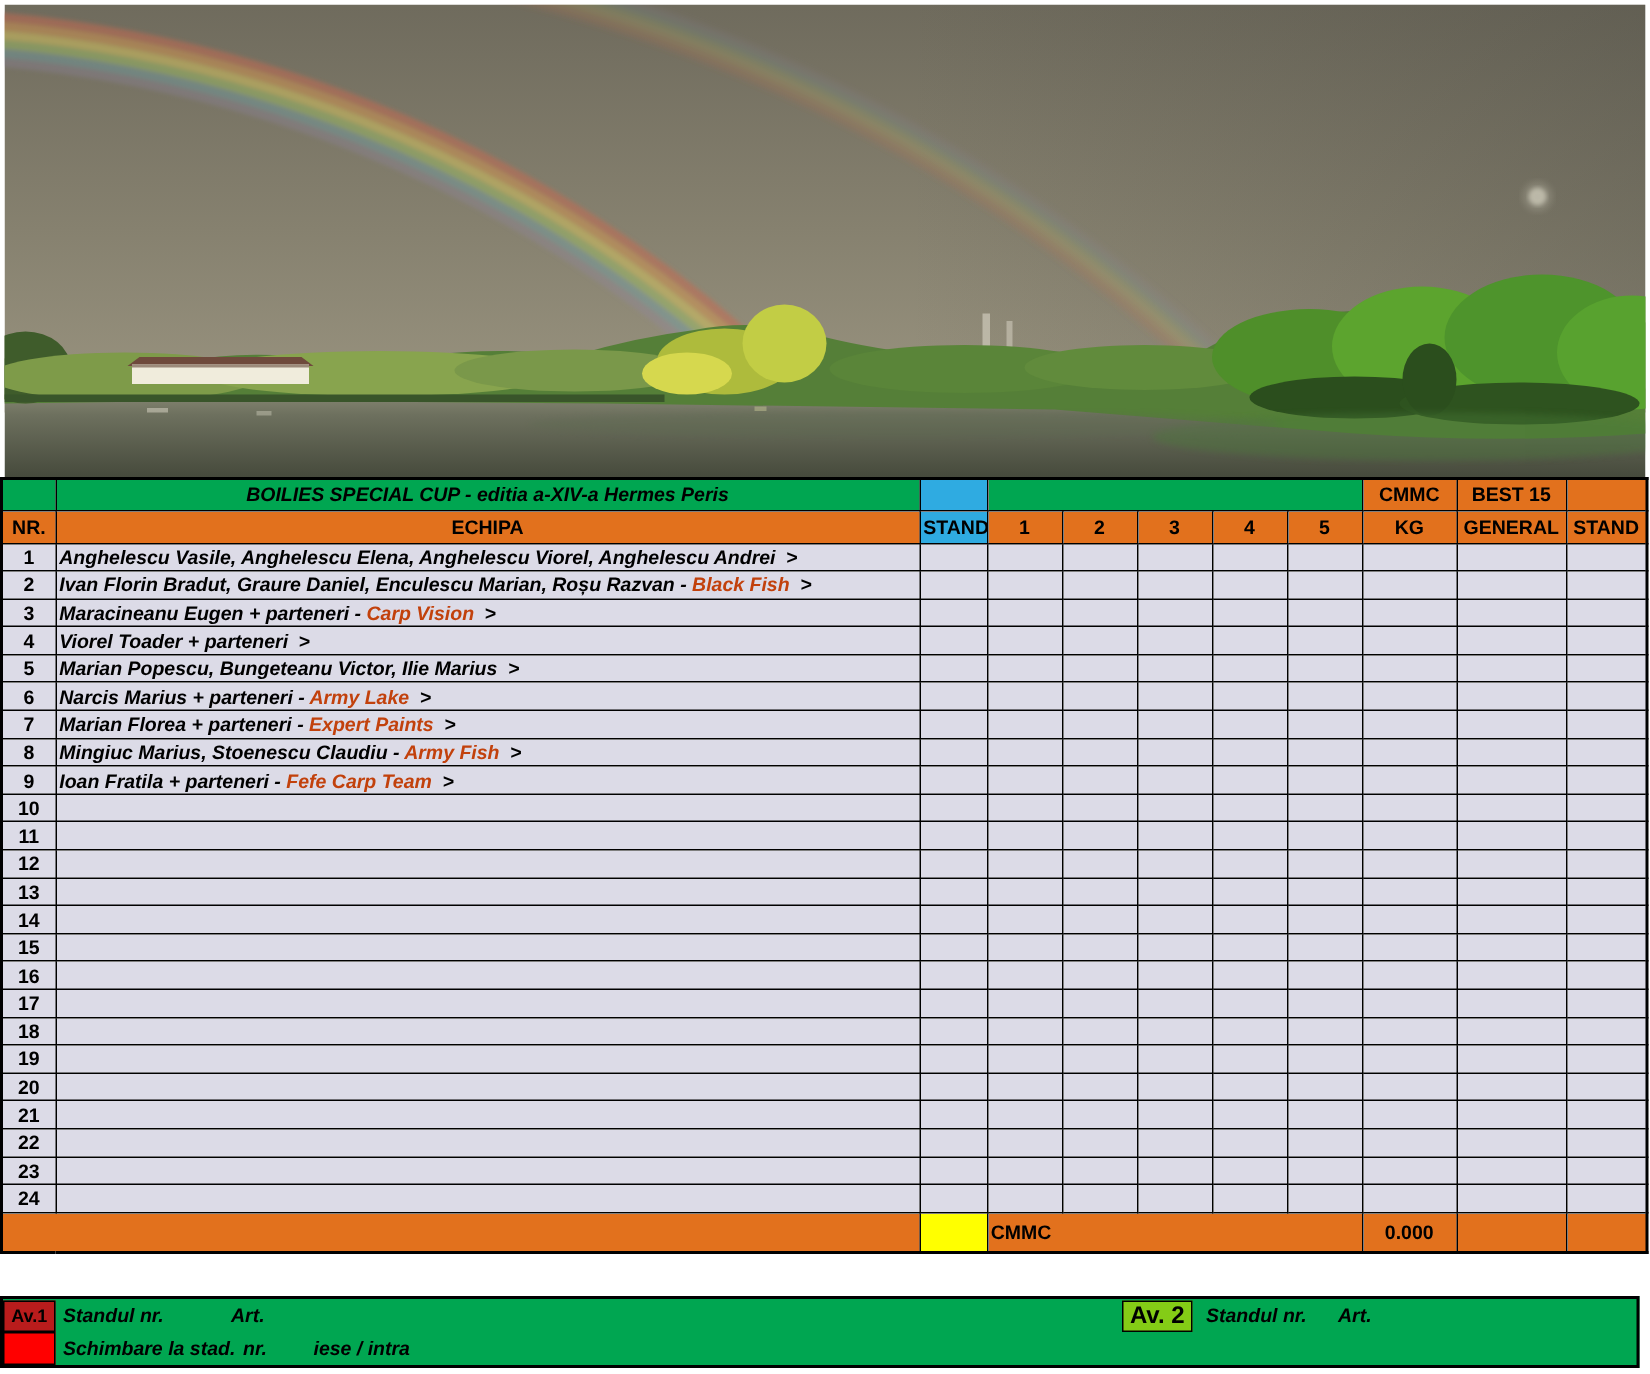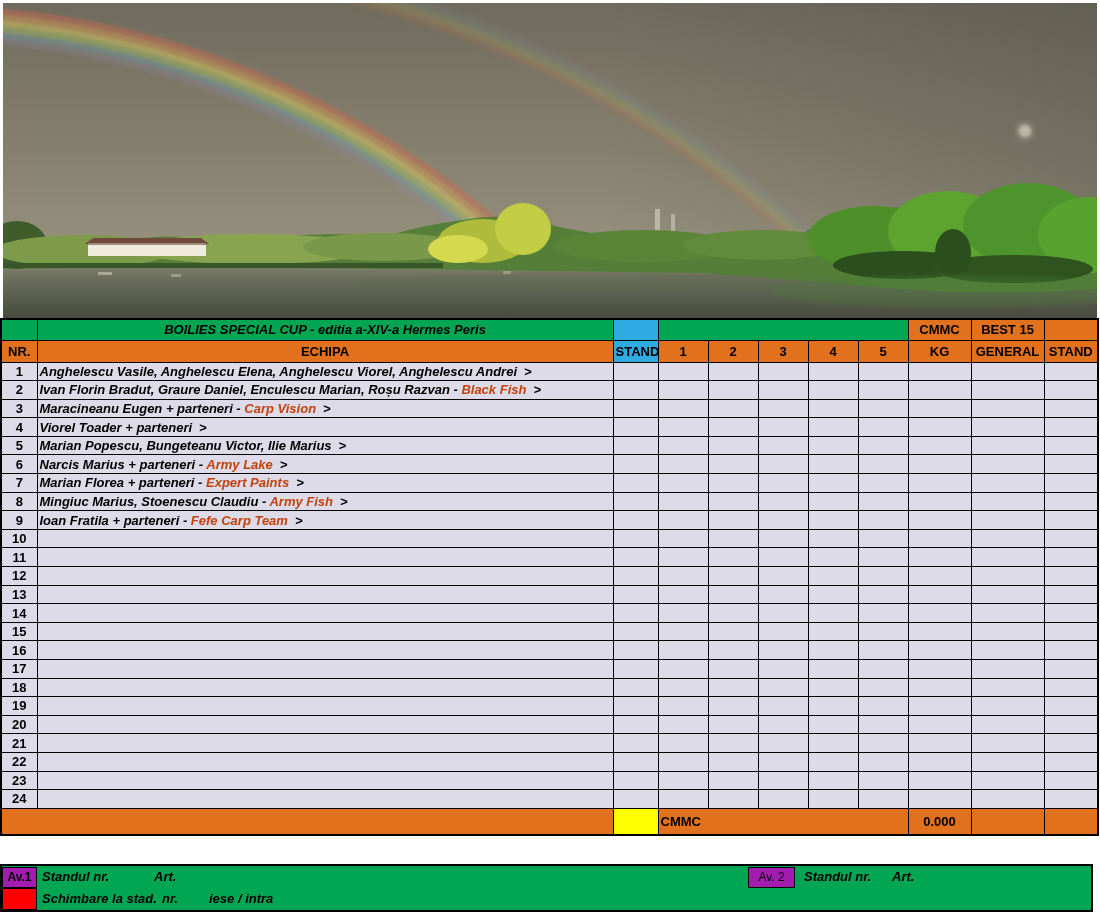--- a/index.html
+++ b/index.html
@@ -32,27 +32,27 @@
   .nr-cell { text-align:center; font-weight:bold; font-size:12px; }
   .team-cell { font-weight:bold; font-style:italic; font-size:13px; padding-left:5px; }
   .team-cell .brand { color:#c2410c; }
   .team-cell .arrow { margin-left:7px; }
   .cmmc-cell { font-weight:bold; font-size:13px; padding-left:4px; }
   .total-cell { font-weight:bold; font-size:13px; text-align:center; }
 
   .footer { position:absolute; left:0; top:864px; width:1089px; height:44px;
             background:#00a651; border:2px solid #000; }
   .footer-row { position:relative; height:22px; }
-  .tag-cell { position:absolute; left:0; top:1px; width:33px; height:19px; background:#a21caf;
+  .tag-cell { position:absolute; left:0; top:1px; width:33px; height:19px; background:#b91c1c;
               border:1px solid #000; text-align:center; font-weight:bold; font-size:12px; line-height:19px; }
   .red-cell { position:absolute; left:0; top:0px; width:33px; height:20px; background:#ff0000;
               border:1px solid #000; }
   .ftext { position:absolute; top:3px; font-weight:bold; font-style:italic; font-size:13px; color:#000; }
-  .tag2 { position:absolute; left:746px; top:1px; width:45px; height:19px; background:#a21caf;
-          border:1px solid #000; text-align:center; font-weight:normal; font-size:12px; line-height:19px; }
+  .tag2 { position:absolute; left:746px; top:1px; width:45px; height:19px; background:#84cc16;
+          border:1px solid #000; text-align:center; font-weight:bold; font-size:16px; line-height:19px; }
 </style>
 </head>
 <body>
 
 <div class="page">
 
   <div class="photo">
     <svg width="1094" height="315" viewBox="0 0 1094 315">
       <defs>
         <linearGradient id="sky" x1="0" y1="0" x2="0" y2="1">

